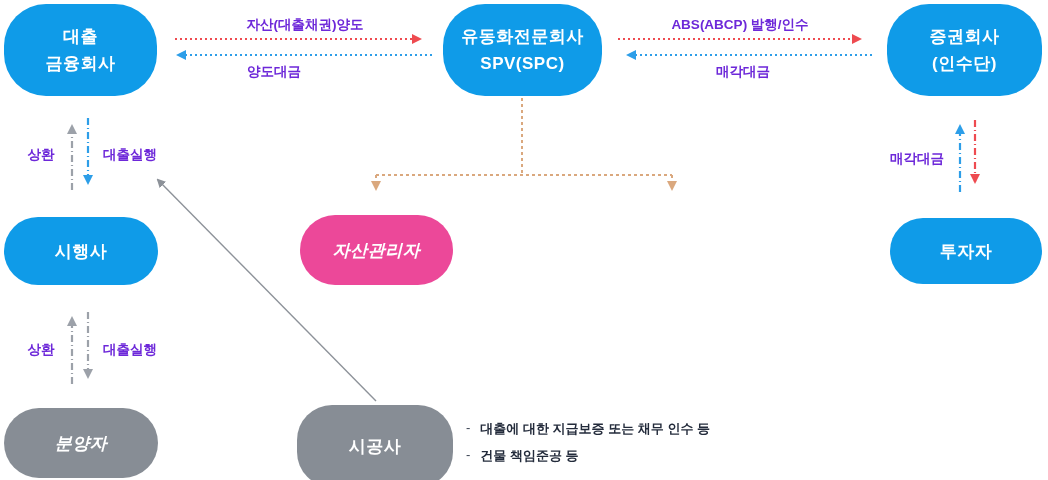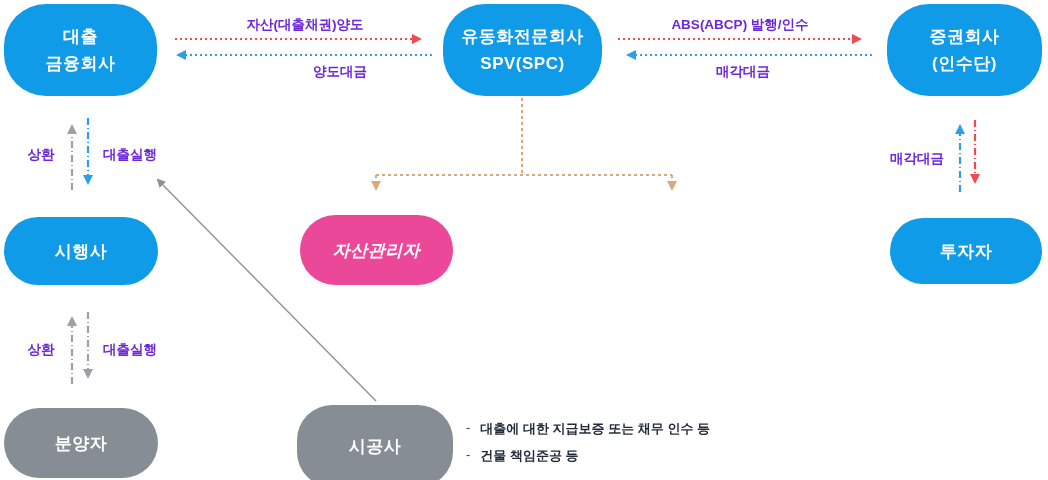--- a/index.html
+++ b/index.html
@@ -19,28 +19,28 @@
   .node.blue  { background:#0f9be8; }
   .node.brown { background:#ec4899;font-style:italic; }
   .node.gray  { background:#878d95; }
   .n-loan       { left:4px;   top:4px;   width:153px; height:92px; border-radius:42px; }
   .n-spv        { left:443px; top:4px;   width:159px; height:92px; border-radius:42px; }
   .n-securities { left:887px; top:4px;   width:155px; height:92px; border-radius:42px; }
   .n-developer  { left:4px;   top:217px; width:154px; height:68px; border-radius:34px; }
   .n-assetmgr   { left:300px; top:215px; width:153px; height:70px; border-radius:35px; }
   .n-trustee    { left:593px; top:215px; width:154px; height:70px; border-radius:35px; }
   .n-investor   { left:890px; top:218px; width:152px; height:66px; border-radius:33px;text-align:right; }
-  .n-buyer      { left:4px;   top:408px; width:154px; height:70px; border-radius:35px; }
+  .n-buyer      { left:4px;   top:408px; width:154px; height:70px; border-radius:35px;font-style:italic; }
   .n-constructor{ left:297px; top:405px; width:156px; height:82px; border-radius:35px; }
   .flow-label {
     position:absolute; z-index:3; color:#6d28d9; font-weight:700; font-size:13.5px;
     white-space:nowrap;
   }
   .lbl-asset-transfer   { left:210px; top:16px;  width:190px; text-align:center; }
-  .lbl-transfer-payment { left:247px; top:63px;  width:120px; text-align:right; }
+  .lbl-transfer-payment { left:247px; top:63px;  width:120px; text-align:left; }
   .lbl-abs-issue        { left:640px; top:16px;  width:200px; text-align:center; }
   .lbl-sale-top         { left:683px; top:63px;  width:120px; text-align:center; }
   .lbl-repay-1          { left:14px;  top:146px; width:54px;  text-align:center; }
   .lbl-loanexec-1       { left:103px; top:146px; width:90px;  text-align:left; }
   .lbl-repay-2          { left:14px;  top:341px; width:54px;  text-align:center; }
   .lbl-loanexec-2       { left:103px; top:341px; width:90px;  text-align:left; }
   .lbl-sale-right       { left:874px; top:150px; width:70px;  text-align:right; }
   .lbl-abs-sale         { left:990px; top:122px; width:58px;  text-align:left; line-height:22px; }
   .lbl-abs-sale span    { display:block; }
   .notes {

